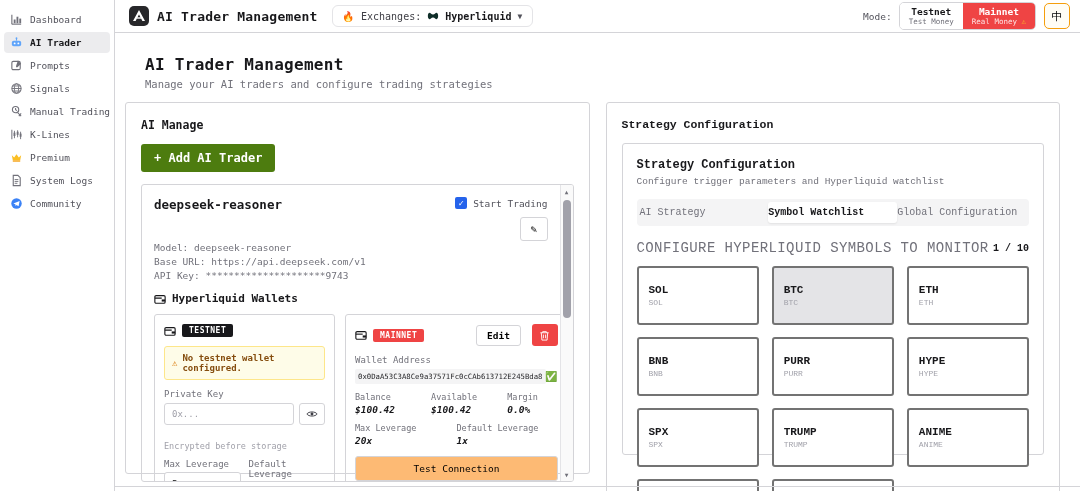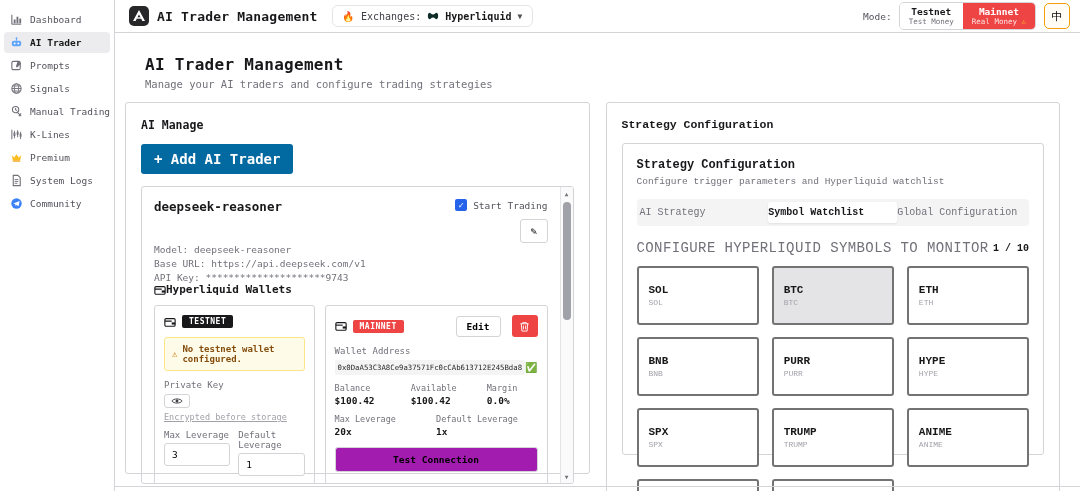--- a/index.html
+++ b/index.html
@@ -45,21 +45,21 @@
   .main { position:absolute; left:115px; top:33px; right:0; bottom:0; padding:22px 20px 0 20px; }
   .page-title { font-size:16px; font-weight:bold; letter-spacing:.3px; }
   .page-sub { font-size:10.5px; color:#71717a; margin-top:4px; }
   .panels { display:flex; gap:16px; margin-top:12px; margin-left:-10px; }
   .panel { border:1px solid #d4d4d8; border-radius:3px; background:#fff; padding:15px; }
   .panel.left { width:465px; height:372px; }
   .panel.right { width:455px; height:456px;font-family:Liberation Mono, monospace; }
   .panel-title { font-size:11.5px; font-weight:bold; }
 
   
-  .add-btn { margin-top:12px; background:#0369a1; color:#fff; font-size:14px; font-weight:bold;
+  .add-btn { margin-top:12px; background:#4d7c0f; color:#fff; font-size:12px; font-weight:bold;
     border:none; border-radius:3px; padding:7px 13px; cursor:pointer; font-family:inherit; }
   .trader-card { position:relative; margin-top:12px; border:1px solid #d4d4d8; border-radius:3px;
     height:298px; overflow:hidden; }
   .trader-scroll { position:absolute; inset:0 13px 0 0; overflow:hidden; padding:12px; }
   .scrollbar { position:absolute; top:0; right:0; bottom:0; width:13px; background:#fafafa;
     border-left:1px solid #e4e4e7; display:flex; flex-direction:column; align-items:center; }
   .sb-arrow { font-size:6px; color:#71717a; padding:3px 0; cursor:pointer; }
   .sb-track { flex:1; width:100%; position:relative; }
   .sb-thumb { position:absolute; top:2px; left:2px; right:2px; height:118px; background:#a1a1aa; border-radius:4px; cursor:grab; }
   .sb-arrow.down { margin-top:auto; }
@@ -67,21 +67,21 @@
   .trader-head { display:flex; justify-content:space-between; }
   .trader-name { font-size:12.5px; font-weight:bold; }
   .head-right { text-align:right; }
   .chk-row { display:flex; align-items:center; gap:6px; justify-content:flex-end; }
   .chkbox { width:12px; height:12px; background:#2563eb; border-radius:2px; color:#fff;
     font-size:9px; line-height:12px; text-align:center; cursor:pointer; }
   .chk-label { font-size:9.5px; color:#52525b; }
   .pencil-btn { margin-top:8px; width:28px; height:24px; border:1px solid #d4d4d8; background:#fff;
     border-radius:3px; font-size:11px; cursor:pointer; font-family:inherit; }
   .meta-line { font-size:9.5px; color:#71717a; margin-top:3px; }
-  .wallets-title { display:flex; align-items:center; font-size:11px; font-weight:bold; }
+  .wallets-title { display:flex; align-items:center; gap:6px; font-size:11px; font-weight:bold; margin-top:11px; }
   .wallets-title svg { width:12px; height:12px; }
 
   .wallet-grid { display:flex; gap:10px; margin-top:9px; }
   .wallet-box { flex:1; border:1px solid #d4d4d8; border-radius:3px; padding:9px; }
   .wb-head { display:flex; align-items:center; gap:6px; }
   .wb-head svg { width:12px; height:12px; }
   .badge { font-size:8px; font-weight:bold; padding:2px 7px; border-radius:2px; letter-spacing:.5px; }
   .badge.testnet { background:#18181b; color:#fff; }
   .badge.mainnet { background:#ef4444; color:#fff; }
   .wb-head .spacer { flex:1; }
@@ -95,38 +95,38 @@
     padding:6px 7px; font-size:9px; font-weight:bold; color:#854d0e; display:flex; gap:5px; align-items:center; }
   .warn-tri { color:#d97706; font-size:9px; }
   .fld-label { font-size:9px; color:#71717a; margin-top:9px; }
   .pk-row { display:flex; gap:5px; margin-top:4px; }
   .pk-input { flex:1; border:1px solid #d4d4d8; border-radius:3px; padding:5px 7px; font-size:9px;
     font-family:inherit; color:#18181b; }
   .pk-input::placeholder { color:#a1a1aa; }
   .eye-btn { width:26px; border:1px solid #d4d4d8; background:#fff; border-radius:3px; cursor:pointer;
     display:flex; align-items:center; justify-content:center; }
   .eye-btn svg { width:12px; height:12px; }
-  .hint { font-size:8.5px; color:#a1a1aa; margin-top:4px;text-decoration:underline; }
+  .hint { font-size:8.5px; color:#a1a1aa; margin-top:16px; }
   .lev-grid { display:flex; gap:8px; margin-top:8px; }
   .lev-col { flex:1; }
   .lev-input { width:100%; border:1px solid #d4d4d8; border-radius:3px; padding:5px 7px; font-size:9.5px;
     font-family:inherit; margin-top:3px; }
 
   .addr-pill { margin-top:4px; display:flex; align-items:center; }
   .addr-text { background:#f4f4f5; border-radius:2px; font-size:7.3px; padding:3px 3px; color:#27272a; white-space:nowrap; }
   .ok-icon { color:#22c55e; font-size:10px; line-height:10px; }
   .stats-row { display:flex; margin-top:8px; }
   .stat { flex:1.2; }
   .stat:nth-child(3) { flex:.8; }
   .stat .s-label { font-size:8.5px; color:#71717a; }
-  .stat .s-val { font-size:9.5px; font-weight:bold; margin-top:2px; }
+  .stat .s-val { font-size:9.5px; font-weight:bold; margin-top:2px;font-style:italic; }
   .lev-row { display:flex; margin-top:8px; }
   .lev-row .stat { flex:1; }
-  .test-conn-btn { width:100%; margin-top:10px; border:1px solid #d4d4d8; background:#a21caf; border-radius:3px;
-    font-size:9.5px; font-weight:bold; padding:6px 0; cursor:pointer; font-family:inherit; }
+  .test-conn-btn { width:100%; margin-top:10px; border:1px solid #d4d4d8; background:#fdba74; border-radius:3px;
+    font-size:9.5px; font-weight:normal; padding:6px 0; cursor:pointer; font-family:inherit; }
 
   
   .inner-card { margin-top:12px; border:1px solid #d4d4d8; border-radius:3px; padding:14px; height:312px; }
   .inner-title { font-size:12px; font-weight:bold; }
   .inner-sub { font-size:9.5px; color:#71717a; margin-top:4px; }
   .tabs { display:flex; background:#f4f4f5; border-radius:4px; padding:3px; margin-top:12px; }
   .tab { flex:1; font-size:10px; color:#71717a; padding:5px 0; border-radius:3px; cursor:pointer; }
   .tab.active { background:#fff; color:#18181b; font-weight:bold; box-shadow:0 1px 2px rgba(0,0,0,.08); }
   .monitor-row { display:flex; justify-content:space-between; align-items:center; margin-top:14px; }
   .monitor-label { font-size:14px; color:#71717a; letter-spacing:.4px; }
@@ -322,20 +322,21 @@
                       <rect x="9" y="7.5" width="4" height="2.5" fill="#18181b"></rect>
                     </svg>
                   <span class="badge testnet">TESTNET</span>
                 </div>
                 <div class="warn-box">
                   <span class="warn-tri">⚠</span>
                   <span>No testnet wallet configured.</span>
                 </div>
                 <div class="fld-label">Private Key</div>
                 <div class="pk-row">
+                  <input class="pk-input" placeholder="0x..." style="">
                   <button class="eye-btn">
                     <svg viewBox="0 0 14 14">
                         <path d="M1 7 C3 3.8 11 3.8 13 7 C11 10.2 3 10.2 1 7 Z" fill="none" stroke="#3f3f46" stroke-width="1.1"></path>
                         <circle cx="7" cy="7" r="1.7" fill="#3f3f46"></circle>
                       </svg>
                   </button>
                 </div>
                 <div class="hint">Encrypted before storage</div>
                 <div class="lev-grid">
                   <div class="lev-col">

